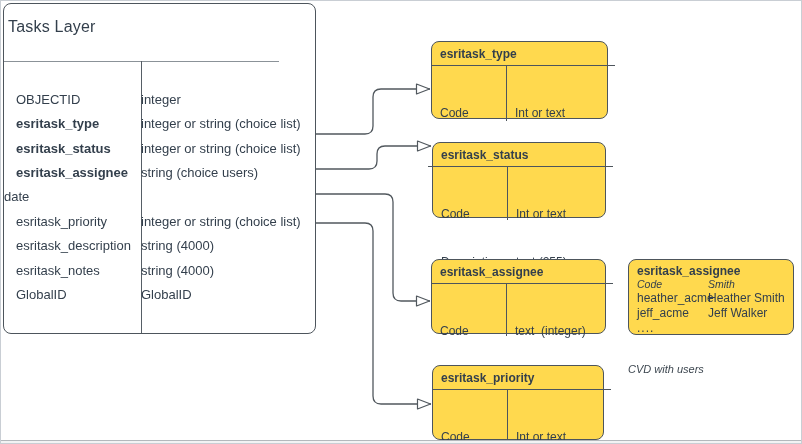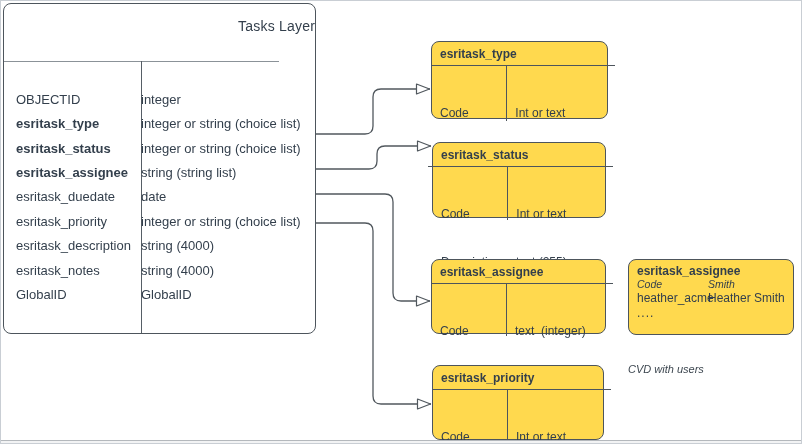--- a/index.html
+++ b/index.html
@@ -17,21 +17,21 @@
 
   
   .entity {
     position:absolute; left:2px; top:2px; width:313px; height:331px;
     background:#ffffff;
     border:1.5px solid #4d555c;
     border-radius:8px;
   }
   .entity-title {
     position:absolute; top:14px; left:4px; right:0;
-    text-align:right; font-size:14px; letter-spacing:.2px;
+    text-align:left; font-size:16px; letter-spacing:.2px;
   }
   .entity-hdiv { position:absolute; top:57px; left:0; width:275px; height:0; border-top:1.2px solid #8b9298; }
   .entity-vdiv { position:absolute; top:57px; bottom:0; left:137px; width:0; border-left:1.3px solid #565e66; }
   .entity-rows { position:absolute; top:83px; left:0; right:0; }
   .trow { display:flex; height:24.45px; align-items:center; font-size:13px; }
   .fname { width:137px; padding-left:12px; white-space:nowrap; }
   .ftype { white-space:nowrap; }
   .trow.b .fname { font-weight:bold; }
 
   
@@ -40,21 +40,21 @@
     background:#ffd94e;
     border:1.4px solid #4d555c;
     border-radius:8px;
     font-size:12px;
   }
   .dom-title { height:23px; line-height:24px; padding-left:8px; font-weight:bold; white-space:nowrap; }
   .dom-hdiv { position:absolute; top:23px; left:0; right:-8px; height:0; border-top:1.2px solid #4d555c; }
   .dom-vdiv { position:absolute; top:23px; bottom:-3px; left:74px; width:0; border-left:1.2px solid #4d555c; }
   .dom-body { position:absolute; top:23px; bottom:0; left:0; right:0; display:flex; }
   .dom-left  { width:74px; padding:8px 0 0 8px; line-height:16px; white-space:pre; }
-  .dom-right { padding:8px 0 0 9px; line-height:16px; white-space:pre;text-align:center; }
+  .dom-right { padding:8px 0 0 9px; line-height:16px; white-space:pre; }
 
   
   .cvd {
     position:absolute; left:627px; top:258px; width:166px; height:76px;
     background:#ffd94e;
     border:1.4px solid #4d555c;
     border-radius:8px;
     font-size:12px;
   }
   .cvd-title { padding:4px 0 0 8px; font-weight:bold; line-height:14px; }
@@ -101,24 +101,23 @@
       <div class="trow b">
           <span class="fname">esritask_type</span>
           <span class="ftype">integer or string (choice list)</span>
         </div>
       <div class="trow b">
           <span class="fname">esritask_status</span>
           <span class="ftype">integer or string (choice list)</span>
         </div>
       <div class="trow b">
           <span class="fname">esritask_assignee</span>
-          <span class="ftype">string (string list)</span>
-        </div>
-      <div class="trow">
-          <span class="fname">esritask_duedate</span>
+          <span class="ftype">string (choice users)</span>
+        </div>
+      <div class="trow">
           <span class="ftype">date</span>
         </div>
       <div class="trow">
           <span class="fname">esritask_priority</span>
           <span class="ftype">integer or string (choice list)</span>
         </div>
       <div class="trow">
           <span class="fname">esritask_description</span>
           <span class="ftype">string (4000)</span>
         </div>
@@ -200,18 +199,22 @@
   <div class="cvd">
     <div class="cvd-title">esritask_assignee</div>
     <div class="cvd-cols">
       <span class="cvd-c1">Code</span>
       <span>Smith</span>
     </div>
     <div class="cvd-row">
       <span class="cvd-c1">heather_acme</span>
       <span>Heather Smith</span>
     </div>
+    <div class="cvd-row">
+      <span class="cvd-c1">jeff_acme</span>
+      <span>Jeff Walker</span>
+    </div>
     <div class="cvd-more">....</div>
   </div>
   <div class="cvd-caption">CVD with users</div>
 
   <div class="bottom-edge"></div>
 </div>
 
 </body></html>

